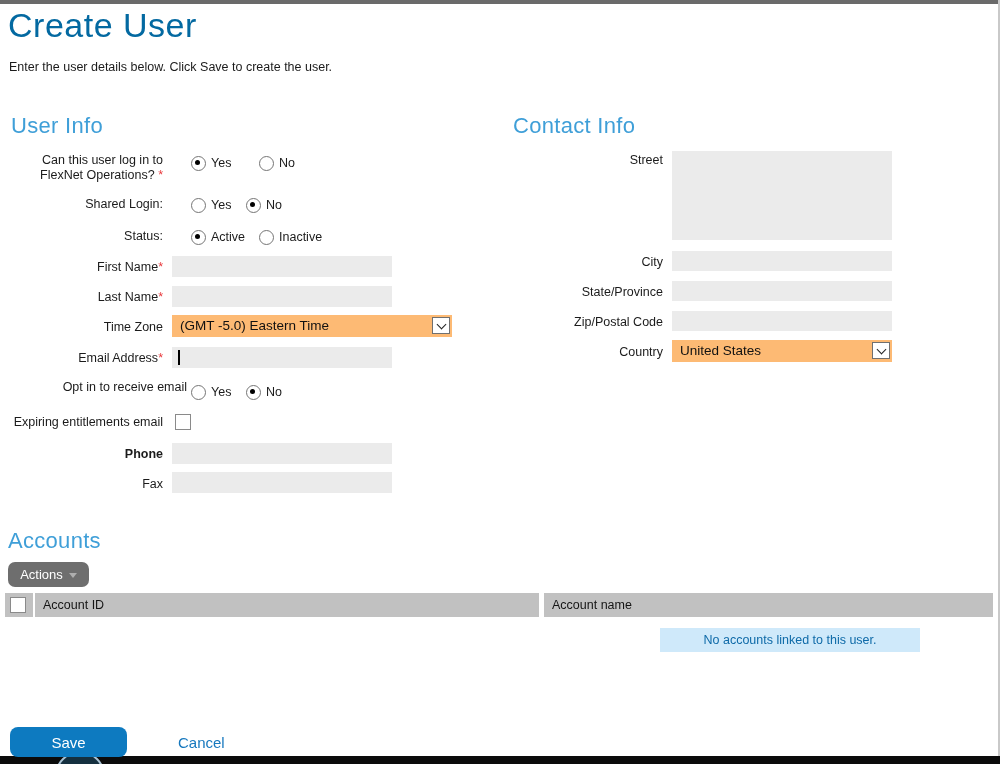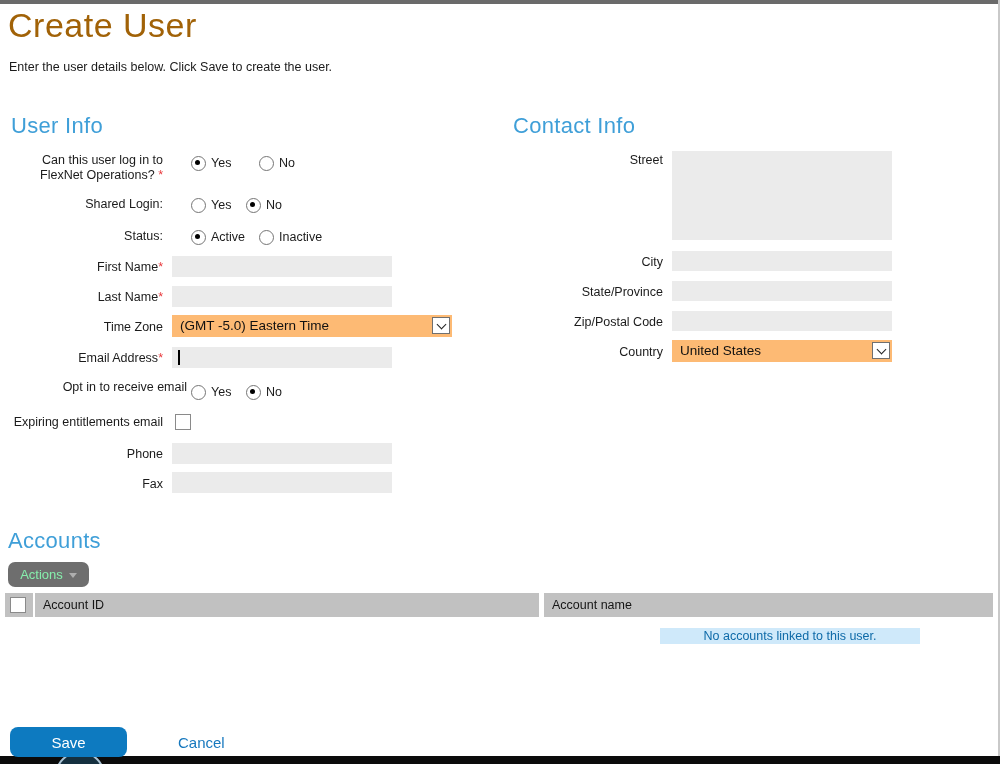--- a/index.html
+++ b/index.html
@@ -1,42 +1,42 @@
 <!DOCTYPE html>
 <html><head>
 <meta charset="utf-8">
 <style>
   html,body{margin:0;padding:0;}
   body{font-family:"Liberation Sans",sans-serif;background:#fff;}
   #screen{position:relative;width:1000px;height:764px;background:#fff;overflow:hidden;}
   .topbar{position:absolute;left:0;top:0;width:1000px;height:4px;background:#6a6a6a;}
   .rightborder{position:absolute;right:0;top:0;width:2px;height:764px;background:#c9c9c9;}
-  .page-title{position:absolute;left:8px;top:6px;font-size:34px;font-weight:300;color:#a16207;letter-spacing:.5px;}
+  .page-title{position:absolute;left:8px;top:6px;font-size:34px;font-weight:300;color:#0369a1;letter-spacing:.5px;}
   .page-sub{position:absolute;left:9px;top:60px;font-size:12.5px;color:#1b1b1b;}
   .section-h{position:absolute;font-size:22px;font-weight:300;color:#3f9fd8;letter-spacing:.3px;text-align:right;}
   .lbl{position:absolute;font-size:12.5px;color:#1b1b1b;line-height:15px;}
   .lblr{text-align:right;width:163px;}
   .req{color:#e8393c;}
   .inp{position:absolute;background:#ebebeb;border:0;outline:none;height:21px;width:220px;font-size:13px;color:#111;padding:0 6px;box-sizing:border-box;}
   .tarea{position:absolute;background:#ebebeb;border:0;outline:none;resize:none;width:220px;height:89px;font-size:13px;color:#111;padding:4px 6px;box-sizing:border-box;font-family:"Liberation Sans",sans-serif;}
   .opt{position:absolute;display:flex;align-items:center;gap:5px;height:16px;cursor:pointer;padding-left:16px;}
   .opt .optlbl{font-size:12.5px;color:#1b1b1b;}
   .radio{width:13px;height:13px;border:1px solid #757575;border-radius:50%;background:#fff;position:relative;flex:0 0 auto;}
   .radio[data-checked="true"]::after{content:"";position:absolute;left:3px;top:3px;width:5px;height:5px;border-radius:50%;background:#000;}
   .chk{position:absolute;width:14px;height:14px;border:1px solid #8a8a8a;background:#fff;cursor:pointer;box-sizing:content-box;}
   .sel{position:absolute;background:#fdba74;height:22px;cursor:pointer;}
   .sel .selval{position:absolute;left:8px;top:3px;font-size:13.5px;color:#111;white-space:nowrap;}
   .sel .arrowbox{position:absolute;right:2px;top:2px;width:18px;height:17px;background:#fff;border:1px solid #707070;box-sizing:border-box;display:flex;align-items:center;justify-content:center;}
   .chev{width:6px;height:6px;border-right:1.6px solid #222;border-bottom:1.6px solid #222;transform:rotate(45deg);margin-top:-3px;}
   .caret{position:absolute;left:178px;top:350px;width:1.5px;height:15px;background:#000;}
-  .actions-btn{position:absolute;left:8px;top:562px;width:81px;height:25px;background:#6e6e6e;border:0;border-radius:7px;color:#86efac;font-size:13px;display:flex;align-items:center;justify-content:center;gap:6px;cursor:pointer;font-family:"Liberation Sans",sans-serif;}
+  .actions-btn{position:absolute;left:8px;top:562px;width:81px;height:25px;background:#6e6e6e;border:0;border-radius:7px;color:#ffffff;font-size:13px;display:flex;align-items:center;justify-content:center;gap:6px;cursor:pointer;font-family:"Liberation Sans",sans-serif;}
   .tri{width:0;height:0;border-left:4px solid transparent;border-right:4px solid transparent;border-top:5px solid #aeaeae;margin-top:2px;}
   .thcell{position:absolute;top:593px;height:24px;background:#c1c1c1;box-sizing:border-box;}
   .thtext{font-size:12.5px;color:#151515;line-height:24px;padding-left:8px;}
-  .notice{position:absolute;left:660px;top:628px;width:260px;height:16px;background:#cfe9fa;color:#0e6aa8;font-size:12.5px;display:flex;align-items:center;justify-content:center;}
+  .notice{position:absolute;left:660px;top:628px;width:260px;height:24px;background:#cfe9fa;color:#0e6aa8;font-size:12.5px;display:flex;align-items:center;justify-content:center;}
   .save-btn{position:absolute;left:10px;top:727px;width:117px;height:30px;background:#0d7ac0;border:0;border-radius:8px;color:#fff;font-size:15px;cursor:pointer;z-index:6;font-family:"Liberation Sans",sans-serif;}
   .cancel-link{position:absolute;left:178px;top:734px;font-size:15px;color:#1778be;cursor:pointer;text-decoration:none;z-index:6;}
   .bottombar{position:absolute;left:0;top:756px;width:1000px;height:8px;background:#0b0b0b;z-index:4;}
   .peek-circle{position:absolute;left:55px;top:751px;width:46px;height:46px;border-radius:50%;border:2px solid #a9c2d4;background:#15303f;z-index:5;}
 </style>
 </head>
 <body>
 
 <div id="screen">
   <div class="topbar"></div>
@@ -110,21 +110,21 @@
     <span class="optlbl">Yes</span>
   </div>
   <div class="opt" style="left:230px;top:384px;">
     <span class="radio" data-checked="true"></span>
     <span class="optlbl">No</span>
   </div>
 
   <div class="lbl lblr" style="left:0;top:415px;">Expiring entitlements email</div>
   <span class="chk" style="left:175px;top:414px;" data-checked="false"></span>
 
-  <div class="lbl lblr" style="left:0;top:447px;">Phone</div>
+  <div class="lbl lblr" style="left:0;top:447px;font-weight:bold;">Phone</div>
   <input class="inp" style="left: 172px; top: 443px;" type="text" value="">
 
   <div class="lbl lblr" style="left:0;top:477px;">Fax</div>
   <input class="inp" style="left: 172px; top: 472px;" type="text" value="">
 
   <div class="section-h" style="left:513px;top:113px;">Contact Info</div>
 
   <div class="lbl lblr" style="left:500px;top:153px;">Street</div>
   <textarea class="tarea" style="left: 672px; top: 151px;" value=""></textarea>
 

